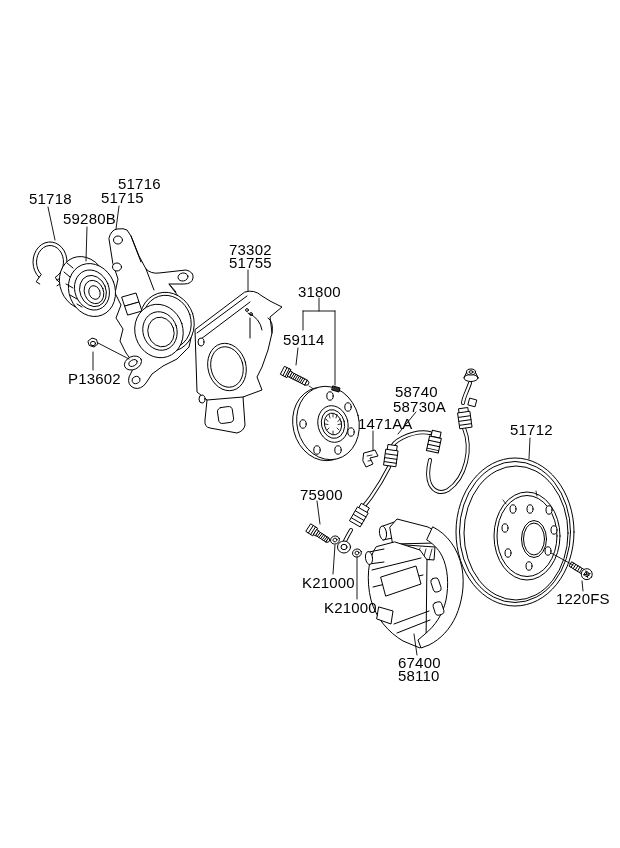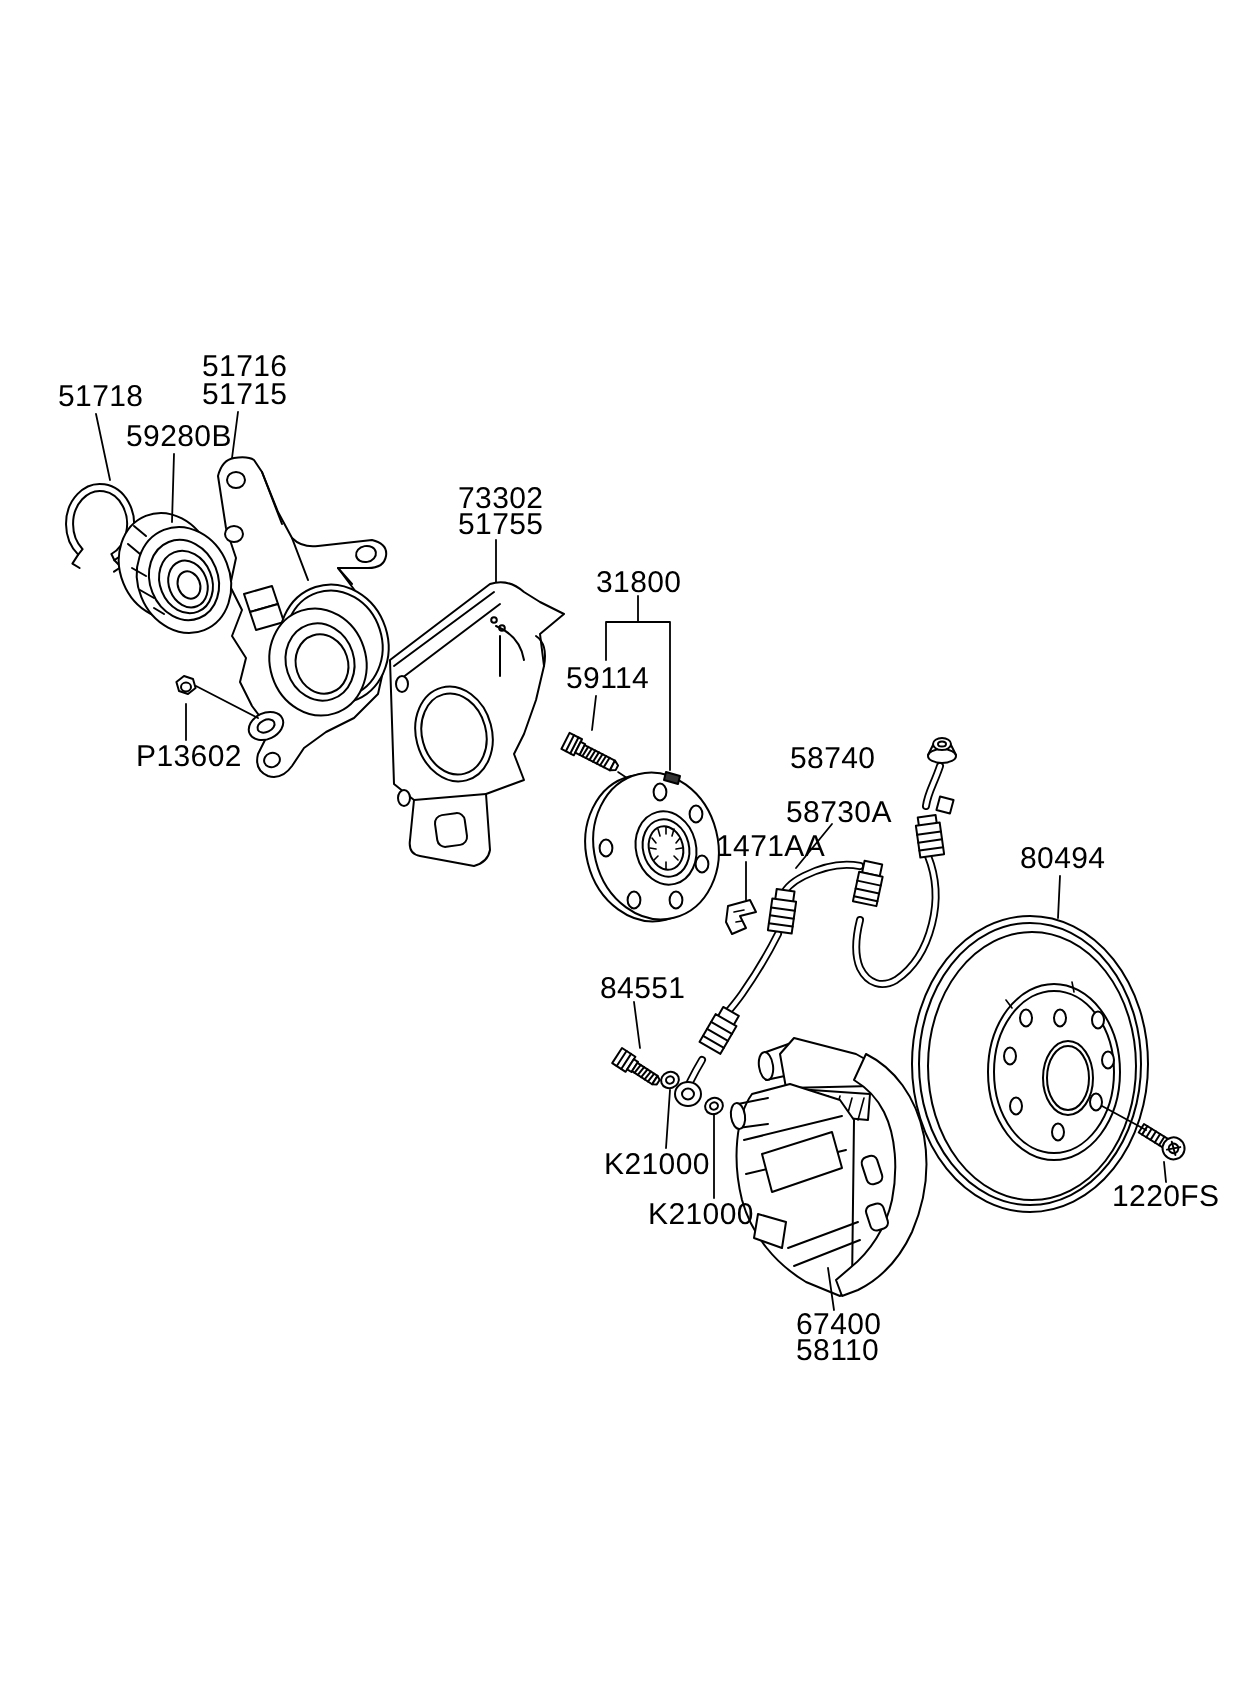--- a/index.html
+++ b/index.html
@@ -257,32 +257,32 @@
       <path d="M333,574 L335,545"></path>
       <path d="M357,599 L357,557"></path>
       <path d="M417,655 L414,634"></path>
       <path d="M583,591 L582,581"></path>
       <path d="M551,553 L573,565"></path>
     </g>
   </g>
 </svg>
 
 <div class="lbl" style="left:29px;top:192px">51718</div>
-<div class="lbl" style="left:101px;top:177px">51716</div>
+<div class="lbl" style="left:118px;top:177px">51716</div>
 <div class="lbl" style="left:101px;top:191px">51715</div>
 <div class="lbl" style="left:63px;top:212px">59280B</div>
 <div class="lbl" style="left:229px;top:243px">73302</div>
 <div class="lbl" style="left:229px;top:256px">51755</div>
 <div class="lbl" style="left:68px;top:372px">P13602</div>
 <div class="lbl" style="left:298px;top:285px">31800</div>
 <div class="lbl" style="left:283px;top:333px">59114</div>
-<div class="lbl" style="left:395px;top:373px">58740</div>
+<div class="lbl" style="left:395px;top:385px">58740</div>
 <div class="lbl" style="left:393px;top:400px">58730A</div>
 <div class="lbl" style="left:358px;top:417px">1471AA</div>
-<div class="lbl" style="left:510px;top:423px">80494</div>
-<div class="lbl" style="left:300px;top:488px">84551</div>
+<div class="lbl" style="left:510px;top:423px">51712</div>
+<div class="lbl" style="left:300px;top:488px">75900</div>
 <div class="lbl" style="left:302px;top:576px">K21000</div>
 <div class="lbl" style="left:324px;top:601px">K21000</div>
 <div class="lbl" style="left:398px;top:656px">67400</div>
 <div class="lbl" style="left:398px;top:669px">58110</div>
 <div class="lbl" style="left:556px;top:592px">1220FS</div>
 
 </div>
 
 </body></html>

